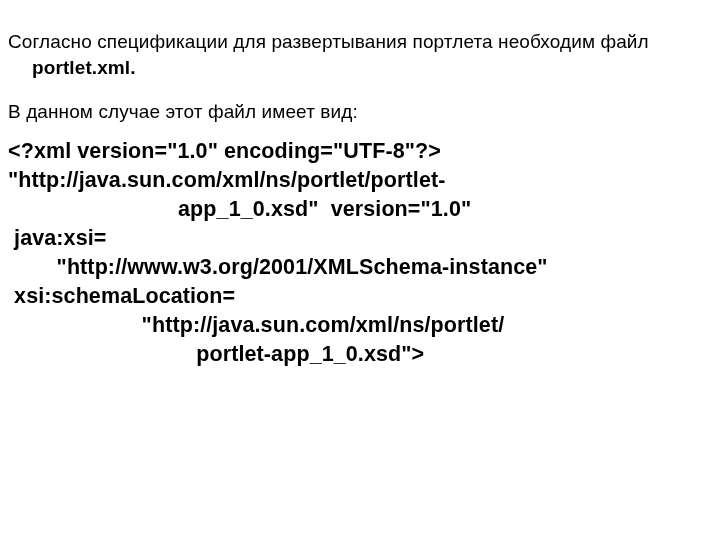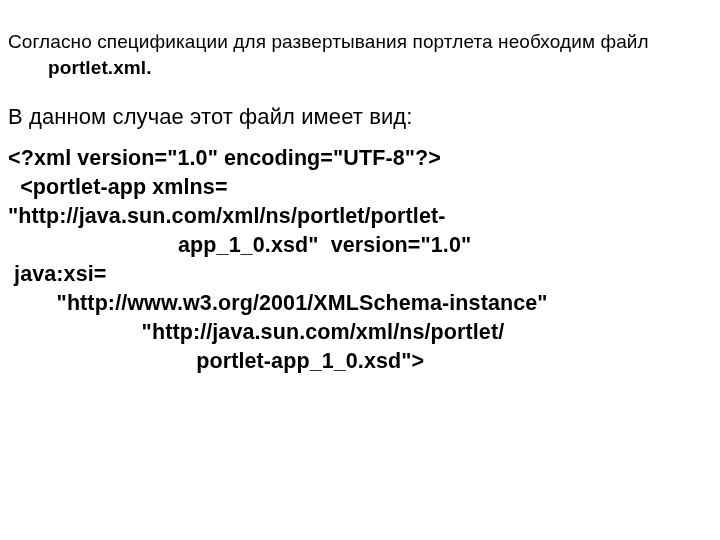--- a/index.html
+++ b/index.html
@@ -21,49 +21,49 @@
   }
   .intro {
     font-size: 19px;
     line-height: 1.35;
     padding-left: 24px;
     text-indent: -24px;
     margin-bottom: 2px;
     letter-spacing: 0.1px;
   }
   .intro2 {
-    font-size: 22px;
+    font-size: 19px;
     line-height: 1.35;
     padding-left: 0;
     margin-bottom: 12px;
     letter-spacing: 0.1px;
   }
-  .bold { font-weight: 700; margin-left: 16px; }
+  .bold { font-weight: 700; }
   .code-block {
     font-size: 21.5px;
     font-weight: 700;
     line-height: 1.35;
     letter-spacing: 0.1px;
   }
   .code-block div { white-space: pre; }
 </style>
 </head>
 <body>
 
 <div class="slide">
 
   <p class="intro">
     <span>Согласно спецификации для развертывания портлета необходим файл </span><span class="bold">portlet.xml.</span>
   </p>
   <p class="intro2">В данном случае этот файл имеет вид:</p>
 
   <div class="code-block">
     <div>&lt;?xml version="1.0" encoding="UTF-8"?&gt;</div>
-    <div>  &lt;portlet-app xmlns=</div>
     <div>"http://java.sun.com/xml/ns/portlet/portlet-</div>
     <div>                            app_1_0.xsd"  version="1.0"</div>
     <div> java:xsi=</div>
     <div>        "http://www.w3.org/2001/XMLSchema-instance"</div>
+    <div> xsi:schemaLocation=</div>
     <div>                      "http://java.sun.com/xml/ns/portlet/</div>
     <div>                               portlet-app_1_0.xsd"&gt;</div>
   </div>
 
 </div>
 
 </body></html>

